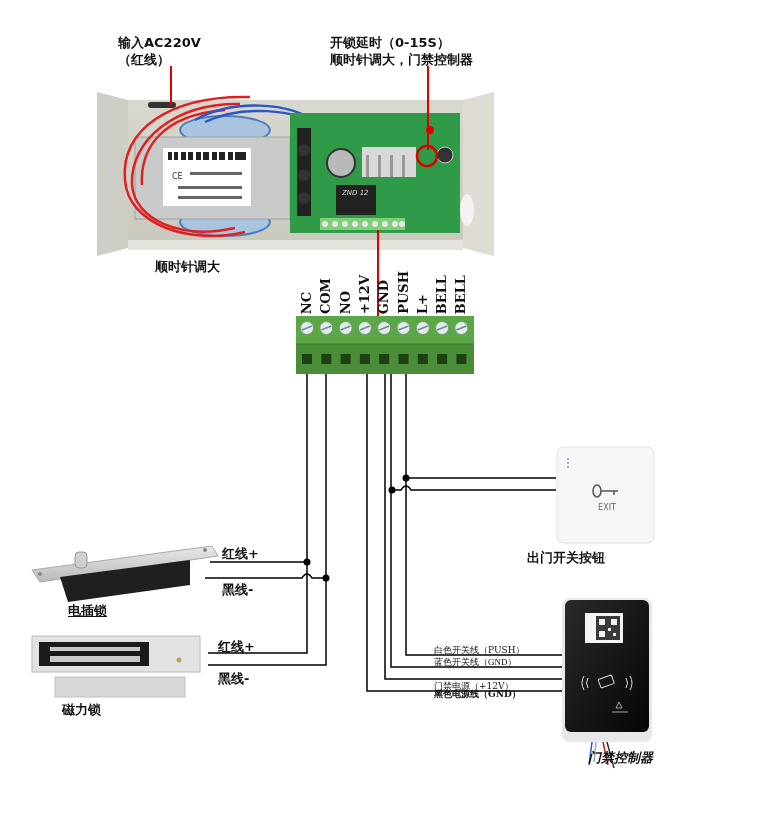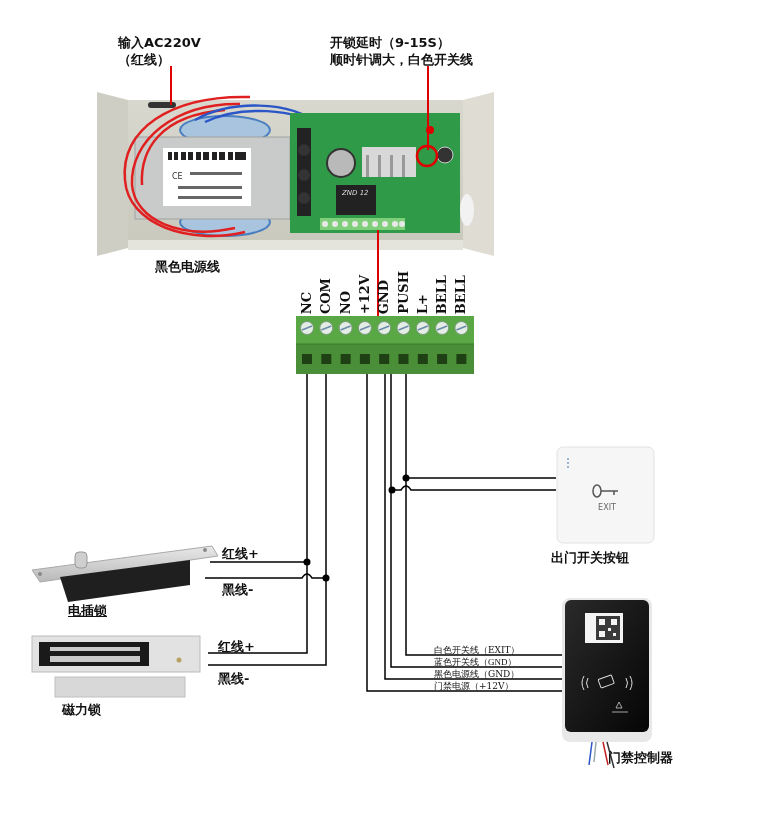--- a/index.html
+++ b/index.html
@@ -12,22 +12,22 @@
                   font-weight: bold; font-size: 13px; writing-mode: vertical-rl; transform: rotate(180deg);
                   white-space: nowrap; color: #111; line-height: 14px; }
     .small-lbl { position: absolute; font-size: 9px; font-family: "DejaVu Serif", "Liberation Serif", serif;
                  white-space: nowrap; color: #111; }
   </style>
 </head>
 <body>
 
 <div class="lbl center" style="left:118px; top:34px; width:110px;">输入AC220V</div>
 <div class="lbl center" style="left:118px; top:51px; width:110px;font-family:Liberation Mono, monospace;">（红线）</div>
-<div class="lbl center" style="left:330px; top:34px; width:190px;">开锁延时（9-15S）</div>
-<div class="lbl center" style="left:330px; top:51px; width:190px;">顺时针调大，白色开关线</div>
+<div class="lbl center" style="left:330px; top:34px; width:190px;">开锁延时（0-15S）</div>
+<div class="lbl center" style="left:330px; top:51px; width:190px;">顺时针调大，门禁控制器</div>
 
 <svg width="773" height="827" viewBox="0 0 773 827">
   <defs>
     <linearGradient id="caseGrad" x1="0" y1="0" x2="0" y2="1">
       <stop offset="0" stop-color="#d9d8cf"></stop>
       <stop offset="1" stop-color="#c9c8bd"></stop>
     </linearGradient>
     <linearGradient id="lockGrad" x1="0" y1="0" x2="0" y2="1">
       <stop offset="0" stop-color="#e8e8e8"></stop>
       <stop offset="1" stop-color="#b9b9b9"></stop>
@@ -248,30 +248,30 @@
     <div class="term-label" style="left: 319.3px; top: 278px;">COM</div>
     <div class="term-label" style="left: 338.6px; top: 291px;">NO</div>
     <div class="term-label" style="left: 357.9px; top: 275px;">+12V</div>
     <div class="term-label" style="left: 377.2px; top: 280px;">GND</div>
     <div class="term-label" style="left: 396.5px; top: 271px;">PUSH</div>
     <div class="term-label" style="left: 415.8px; top: 294px;">L+</div>
     <div class="term-label" style="left: 435.1px; top: 275px;">BELL</div>
     <div class="term-label" style="left: 454.4px; top: 275px;">BELL</div>
   </div>
 
-<div class="lbl center" style="left:155px; top:258px; width:100px;">黑色电源线</div>
-
-<div class="lbl center" style="left:551px; top:549px; width:100px;">出门开关按钮</div>
+<div class="lbl center" style="left:155px; top:258px; width:100px;">顺时针调大</div>
+
+<div class="lbl center" style="left:527px; top:549px; width:100px;">出门开关按钮</div>
 
 <div class="lbl" style="left:222px; top:545px;">红线+</div>
 <div class="lbl" style="left:222px; top:581px;">黑线-</div>
 <div class="lbl center" style="left:68px; top:602px; width:80px;text-decoration:underline;">电插锁</div>
 
 <div class="lbl" style="left:218px; top:638px;">红线+</div>
 <div class="lbl" style="left:218px; top:670px;">黑线-</div>
 <div class="lbl center" style="left:62px; top:701px; width:80px;">磁力锁</div>
 
-<div class="small-lbl" style="left:434px; top:644px;">白色开关线（EXIT）</div>
+<div class="small-lbl" style="left:434px; top:644px;">白色开关线（PUSH）</div>
 <div class="small-lbl" style="left:434px; top:656px;font-family:Liberation Serif, serif;">蓝色开关线（GND）</div>
-<div class="small-lbl" style="left:434px; top:668px;">黑色电源线（GND）</div>
+<div class="small-lbl" style="left:434px; top:688px;font-weight:bold;">黑色电源线（GND）</div>
 <div class="small-lbl" style="left:434px; top:680px;">门禁电源（+12V）</div>
 
-<div class="lbl" style="left:608px; top:749px;">门禁控制器</div>
+<div class="lbl" style="left:588px; top:749px;font-style:italic;">门禁控制器</div>
 
 </body></html>

